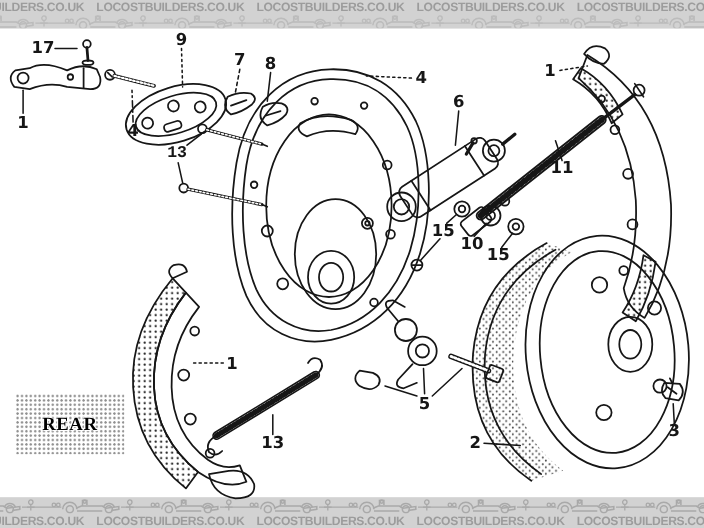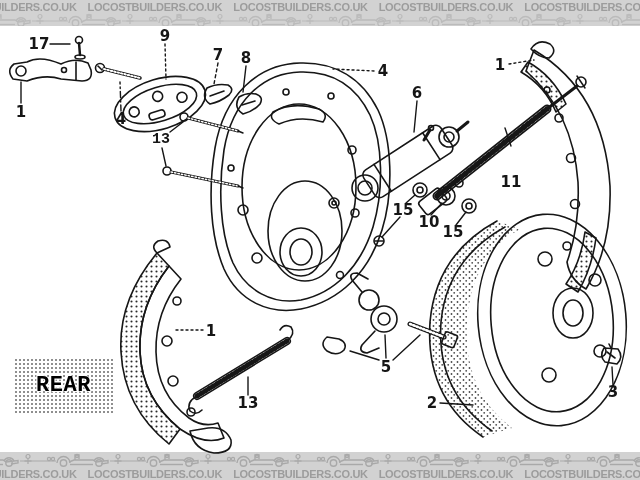--- a/index.html
+++ b/index.html
@@ -37,21 +37,21 @@
   }
   
   #rear-brakes-badge{
     position:absolute;left:14px;top:358px;width:99px;height:55px;
     background-color:#fff;
     background-image:radial-gradient(#8f8f8f 1px, rgba(0,0,0,0) 1.2px);
     background-size:4px 4px;
     display:flex;flex-direction:column;align-items:center;justify-content:center;
   }
   #rear-brakes-badge div{
-    font-family:Liberation Mono, monospace;font-weight:bold;font-size:22px;
+    font-family:Liberation Serif, serif;font-weight:bold;font-size:17px;
     letter-spacing:.5px;color:#000;line-height:19px;
     text-shadow:0 0 2px #fff,0 0 2px #fff,1px 1px 0 #fff,-1px -1px 0 #fff;
   }
 </style>
 </head>
 <body>
 
 <div id="stage" style="--band-bg: #d2d2d2; --band-fg: #9c9c9c; --band-ic: #a9a9a9;">
 
   <div id="band-top" class="band">
@@ -680,21 +680,21 @@
       <div class="part-label" style="left: 39px; top: 44px;">17</div>
       <div class="part-label" style="left: 165px; top: 36px;">9</div>
       <div class="part-label" style="left: 218px; top: 55px;">7</div>
       <div class="part-label" style="left: 246px; top: 58px;">8</div>
       <div class="part-label" style="left: 21px; top: 112px;">1</div>
       <div class="part-label" style="left: 121px; top: 119px;">4</div>
       <div class="part-label" style="left: 161px; top: 139px; font-family: Liberation Mono, monospace;">13</div>
       <div class="part-label" style="left: 383px; top: 71px;">4</div>
       <div class="part-label" style="left: 417px; top: 93px;">6</div>
       <div class="part-label" style="left: 500px; top: 65px;">1</div>
-      <div class="part-label" style="left: 511px; top: 153px; margin-top: 29px;">11</div>
+      <div class="part-label" style="left: 511px; top: 153px;">11</div>
       <div class="part-label" style="left: 403px; top: 210px;">15</div>
       <div class="part-label" style="left: 429px; top: 222px;">10</div>
       <div class="part-label" style="left: 453px; top: 232px;">15</div>
       <div class="part-label" style="left: 211px; top: 331px;">1</div>
       <div class="part-label" style="left: 248px; top: 403px;">13</div>
       <div class="part-label" style="left: 386px; top: 367px;">5</div>
       <div class="part-label" style="left: 432px; top: 403px;">2</div>
       <div class="part-label" style="left: 613px; top: 392px;">3</div>
     </div>
 

